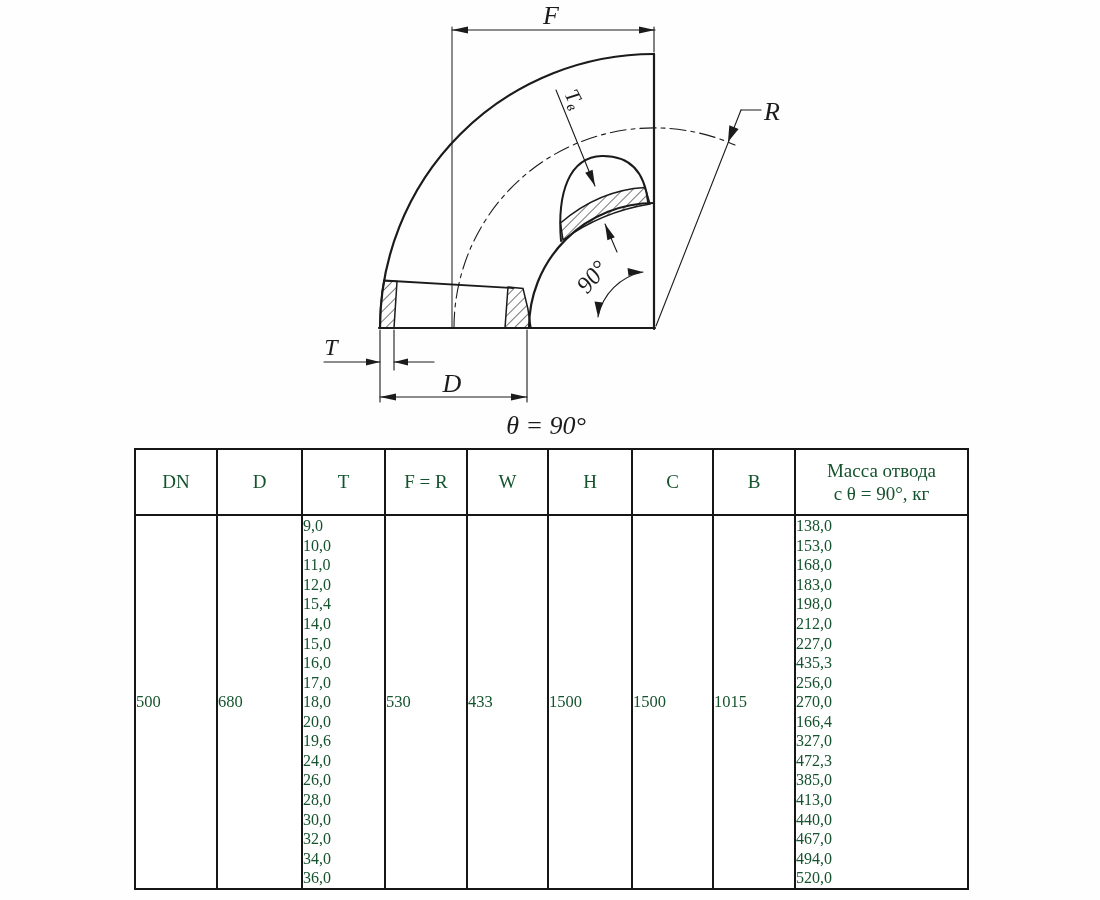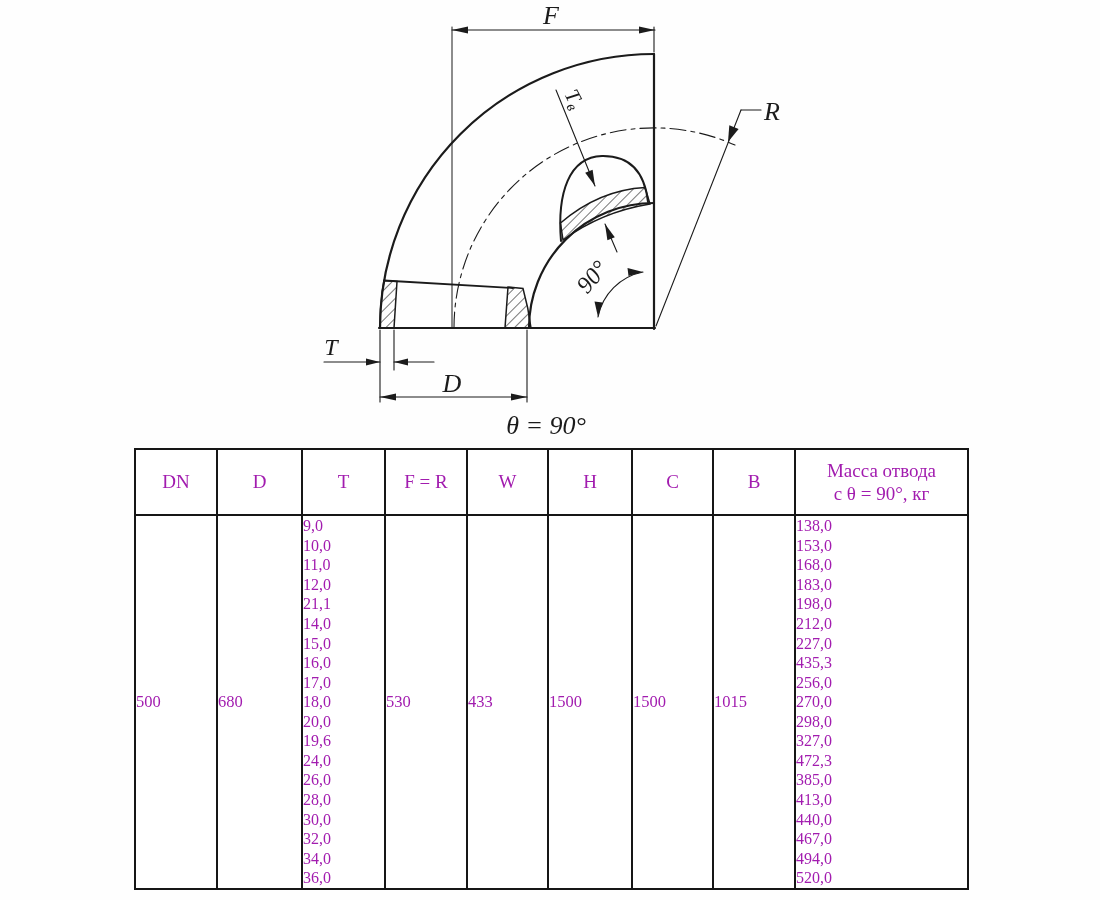--- a/index.html
+++ b/index.html
@@ -3,21 +3,21 @@
 <meta charset="utf-8">
 <style>
   html,body{margin:0;padding:0;}
   body{width:1100px;height:900px;background:#fefefe;font-family:"Liberation Serif",serif;}
   .page{position:relative;width:1100px;height:900px;background:#fefefe;overflow:hidden;}
   .drawing-svg{position:absolute;left:0;top:0;}
   .draw-label{font-family:"Liberation Serif",serif;font-style:italic;fill:#1b1b1b;}
 
   .spec-table-wrap{position:absolute;left:134px;top:448px;}
   table.spec{border-collapse:collapse;table-layout:fixed;width:833px;background:#fff;
-             color:#a21caf;}
+             color:#14532d;}
   table.spec, table.spec th, table.spec td{border:2px solid #161616;}
   table.spec th{font-weight:normal;font-size:19px;text-align:center;vertical-align:middle;
                 height:64px;padding:0;}
   table.spec td{text-align:left;vertical-align:middle;font-size:16.5px;height:372px;padding:0;}
   .mass-header{font-size:18px;line-height:23px;}
   .value-stack{font-size:16px;line-height:19.55px;}
   .single-value{font-size:16.5px;margin-left:12px;}
 </style>
 </head>
 <body>
@@ -132,21 +132,21 @@
       <tbody>
         <tr>
           <td class="single-value">500</td>
           <td class="single-value">680</td>
           <td>
             <div class="value-stack">
                 <div>9,0</div>
                 <div>10,0</div>
                 <div>11,0</div>
                 <div>12,0</div>
-                <div>21,1</div>
+                <div>15,4</div>
                 <div>14,0</div>
                 <div>15,0</div>
                 <div>16,0</div>
                 <div>17,0</div>
                 <div>18,0</div>
                 <div>20,0</div>
                 <div>19,6</div>
                 <div>24,0</div>
                 <div>26,0</div>
                 <div>28,0</div>
@@ -166,21 +166,21 @@
                 <div>138,0</div>
                 <div>153,0</div>
                 <div>168,0</div>
                 <div>183,0</div>
                 <div>198,0</div>
                 <div>212,0</div>
                 <div>227,0</div>
                 <div>435,3</div>
                 <div>256,0</div>
                 <div>270,0</div>
-                <div>298,0</div>
+                <div>166,4</div>
                 <div>327,0</div>
                 <div>472,3</div>
                 <div>385,0</div>
                 <div>413,0</div>
                 <div>440,0</div>
                 <div>467,0</div>
                 <div>494,0</div>
                 <div>520,0</div>
               </div>
           </td>

